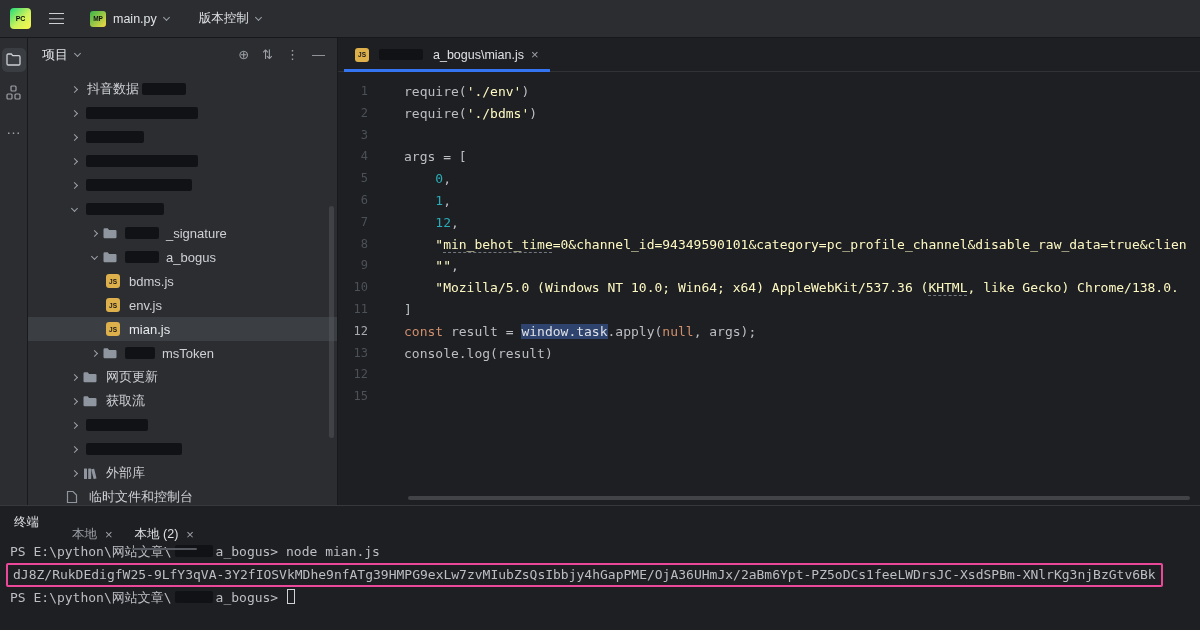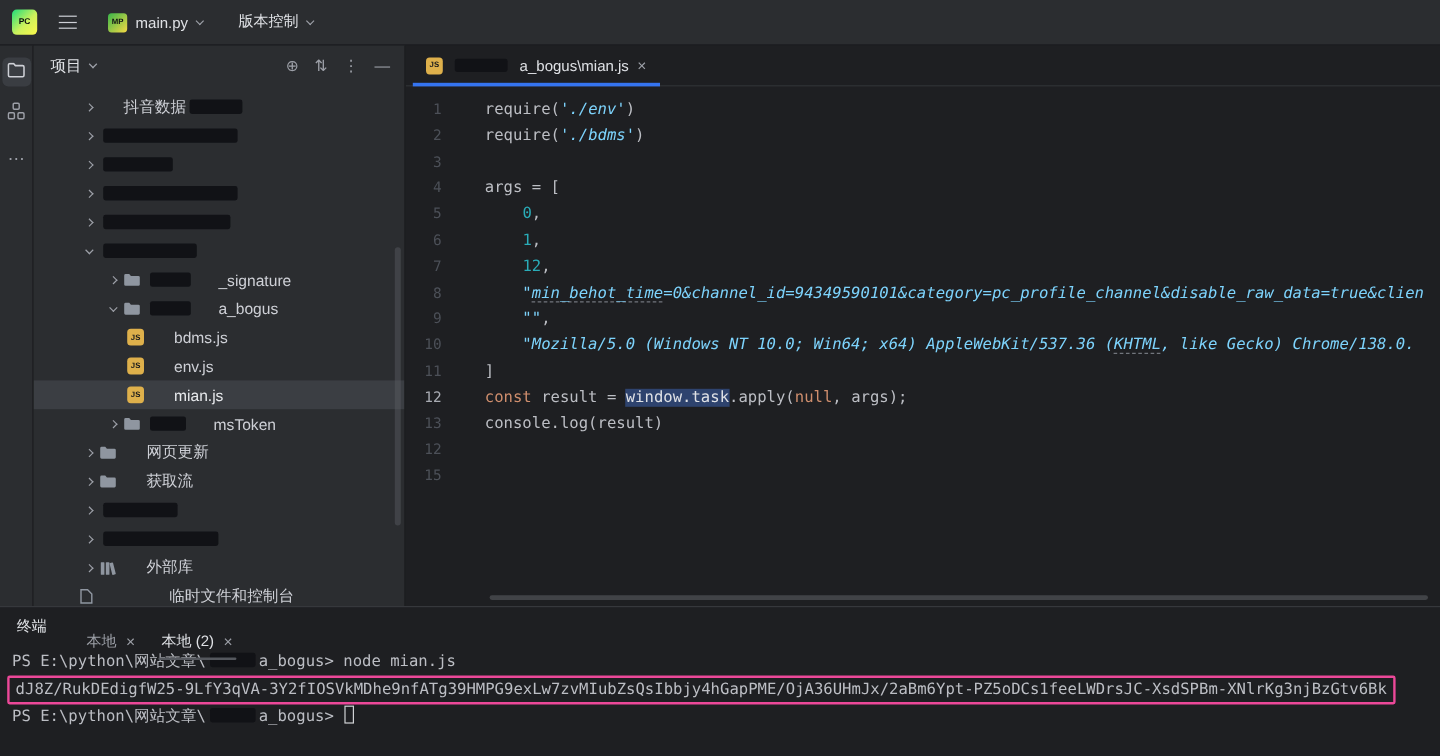--- a/index.html
+++ b/index.html
@@ -46,21 +46,21 @@
   .hdr-icons { margin-left:auto; display:flex; gap:13px; color:#9da0a8;
                font-size:13px; align-items:center; }
   .tree { flex:1; overflow:hidden; padding-top:6px; font-size:13px; color:#ced0d6; }
   .tree-row { height:24px; display:flex; align-items:center; white-space:nowrap; }
   .tree-row.selected { background:#3b3e43; color:#e8eaed; }
   .chev-box { width:17px; flex:none; display:flex; align-items:center; justify-content:center; }
   .tree-icon { width:19px; flex:none; display:flex; align-items:center; }
   .js-badge { width:14px; height:14px; border-radius:3px; background:#deb04b; color:#17181b;
               font-size:6.5px; font-weight:bold; display:flex; align-items:center;
               justify-content:center; font-family:"Liberation Sans",sans-serif; flex:none; }
-  .tree-label { margin-left:20px;text-align:center; }
+  .tree-label { margin-left:4px;text-align:center; }
   .redact { display:inline-block; height:12px; border-radius:2px; background:#111216;
             margin:0 3px; flex:none; vertical-align:-1px; }
   .vscroll { position:absolute; right:3px; top:168px; width:5px; height:232px;
              background:#5a5d63; opacity:.45; border-radius:3px; }
 
   
   .editor { flex:1; min-width:0; display:flex; flex-direction:column; background:#1e1f22; }
   .tabbar { height:34px; flex:none; display:flex; align-items:stretch;
             border-bottom:1px solid #303236; padding-left:6px; }
   .tab { display:flex; align-items:center; gap:7px; padding:0 11px; position:relative;
@@ -70,21 +70,21 @@
   .close { color:#9da0a8; font-size:13px; }
   .tab .redact { height:11px; }
   .editor-body { flex:1; position:relative; display:flex; padding-top:9px; overflow:hidden;
                  font-family:"DejaVu Sans Mono","Liberation Mono",monospace; font-size:13px; }
   .gutter { width:66px; flex:none; text-align:right; padding-right:36px; color:#4c5058; }
   .gut-line { height:21.8px; line-height:21.8px; font-size:12px; }
   .gut-line.current { color:#a8abb2; }
   .code { flex:1; white-space:pre; overflow:hidden; color:#bcbec4; }
   .code-line { height:21.8px; line-height:21.8px; }
   .pl  { color:#bcbec4; }
-  .str { color:#7dd3fc;font-style:italic; }
+  .str { color:#fef9c3; }
   .num { color:#2aacb8; }
   .kw  { color:#cf8e6d; }
   .sel { background:#2e436e; color:#dfe1e5; }
   .u { text-decoration-line:underline; text-decoration-style:dashed;
        text-decoration-color:#72767d; text-decoration-thickness:1px; text-underline-offset:3px; }
   .hscroll { position:absolute; left:70px; right:10px; bottom:5px; height:4px;
              border-radius:2px; background:#4d5054; opacity:.75; }
 
   
   .terminal { height:125px; border-top:1px solid #36383c; background:#1e1f22;
@@ -290,21 +290,21 @@
           </span>
           <span class="tree-icon">
             <svg width="14" height="13" viewBox="0 0 14 13">
               <rect x="1" y="1.5" width="3" height="10.5" rx="0.5" fill="#8f96a0"></rect>
               <rect x="5.2" y="1.5" width="3" height="10.5" rx="0.5" fill="#8f96a0"></rect>
               <rect x="9.4" y="1.8" width="3" height="10.2" rx="0.5" transform="rotate(-14 10.9 7)" fill="#8f96a0"></rect>
             </svg>
           </span>
           <span class="tree-label">外部库</span>
         </div>
-        <div class="tree-row" style="padding-left: 38px; gap: 36px;">
+        <div class="tree-row" style="padding-left: 38px;">
           <span class="tree-icon">
             <svg width="12" height="14" viewBox="0 0 12 14">
               <path d="M1.5 1.5h5.5l3.5 3.5v7.5h-9z" fill="none" stroke="#8f96a0" stroke-width="1.2"></path>
             </svg>
           </span>
           <span class="tree-label">临时文件和控制台</span>
         </div>
       </div>
     <div class="vscroll"></div>
   </div>

